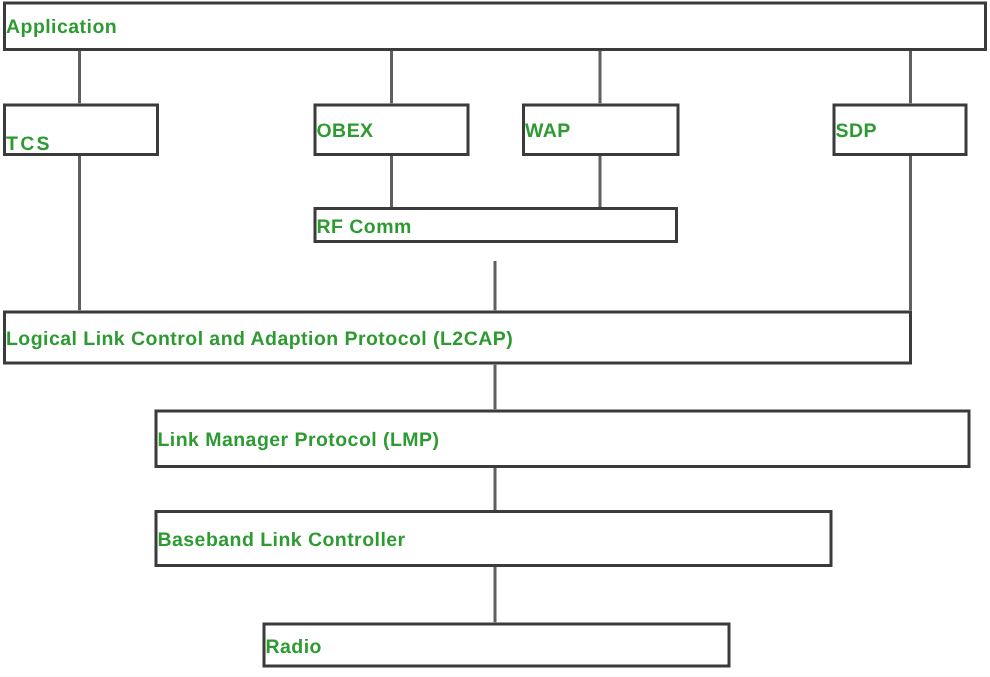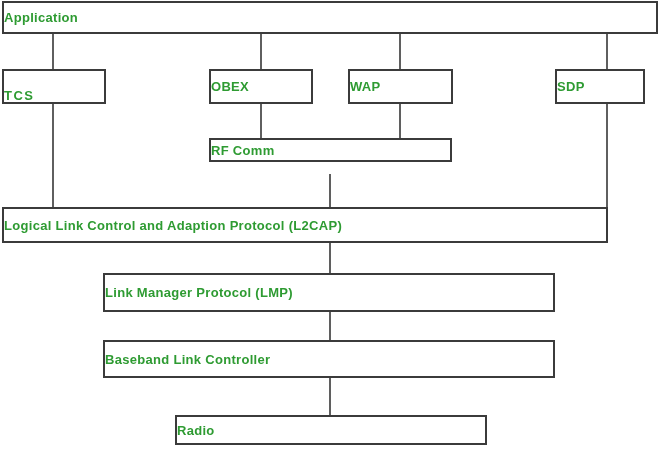--- a/index.html
+++ b/index.html
@@ -69,21 +69,21 @@
   </div>
 
   <div class="node" style="left:209px;top:138px;width:243px;height:24px">
     <span class="label">RF Comm</span>
   </div>
 
   <div class="node" style="left:2px;top:207px;width:606px;height:36px">
     <span class="label">Logical Link Control and Adaption Protocol (L2CAP)</span>
   </div>
 
-  <div class="node" style="left:103px;top:273px;width:452px;height:39px">
+  <div class="node" style="left:103px;top:273px;width:544px;height:39px">
     <span class="label">Link Manager Protocol (LMP)</span>
   </div>
 
   <div class="node" style="left:103px;top:340px;width:452px;height:38px">
     <span class="label">Baseband Link Controller</span>
   </div>
 
   <div class="node" style="left:175px;top:415px;width:312px;height:30px">
     <span class="label">Radio</span>
   </div>

